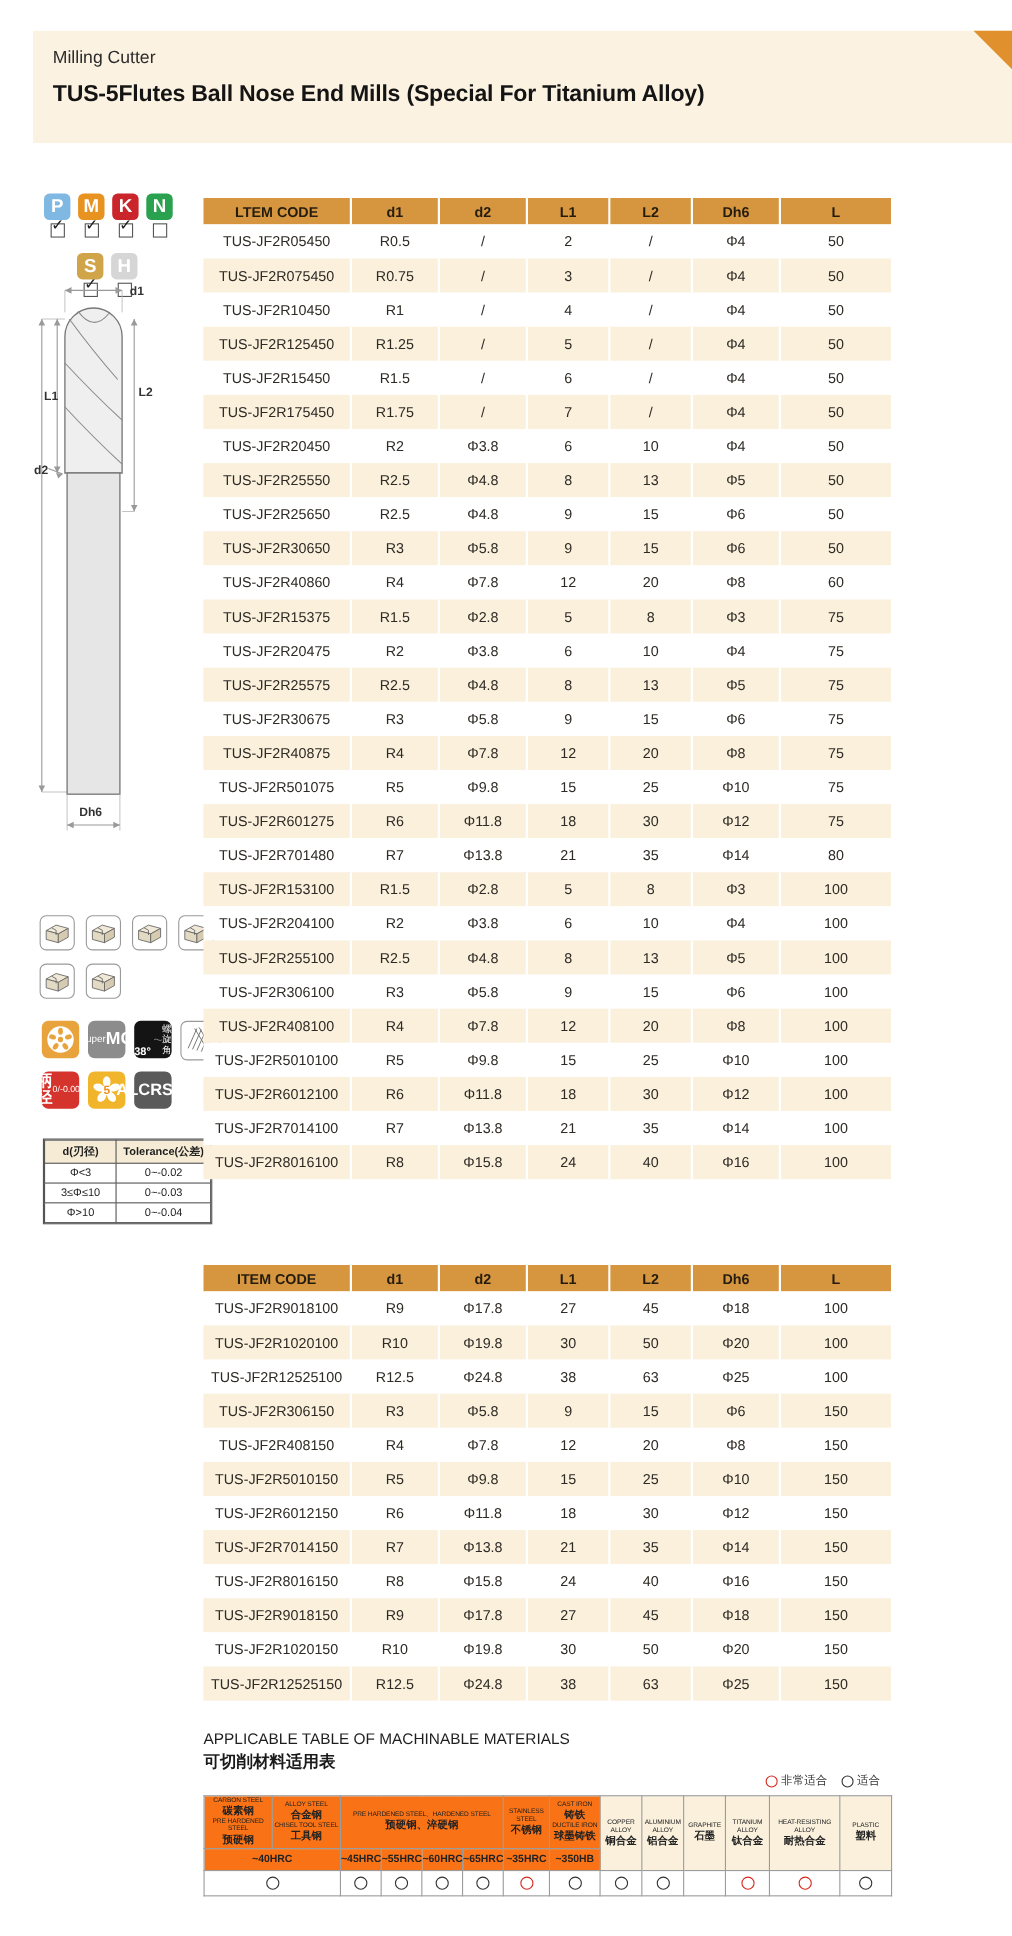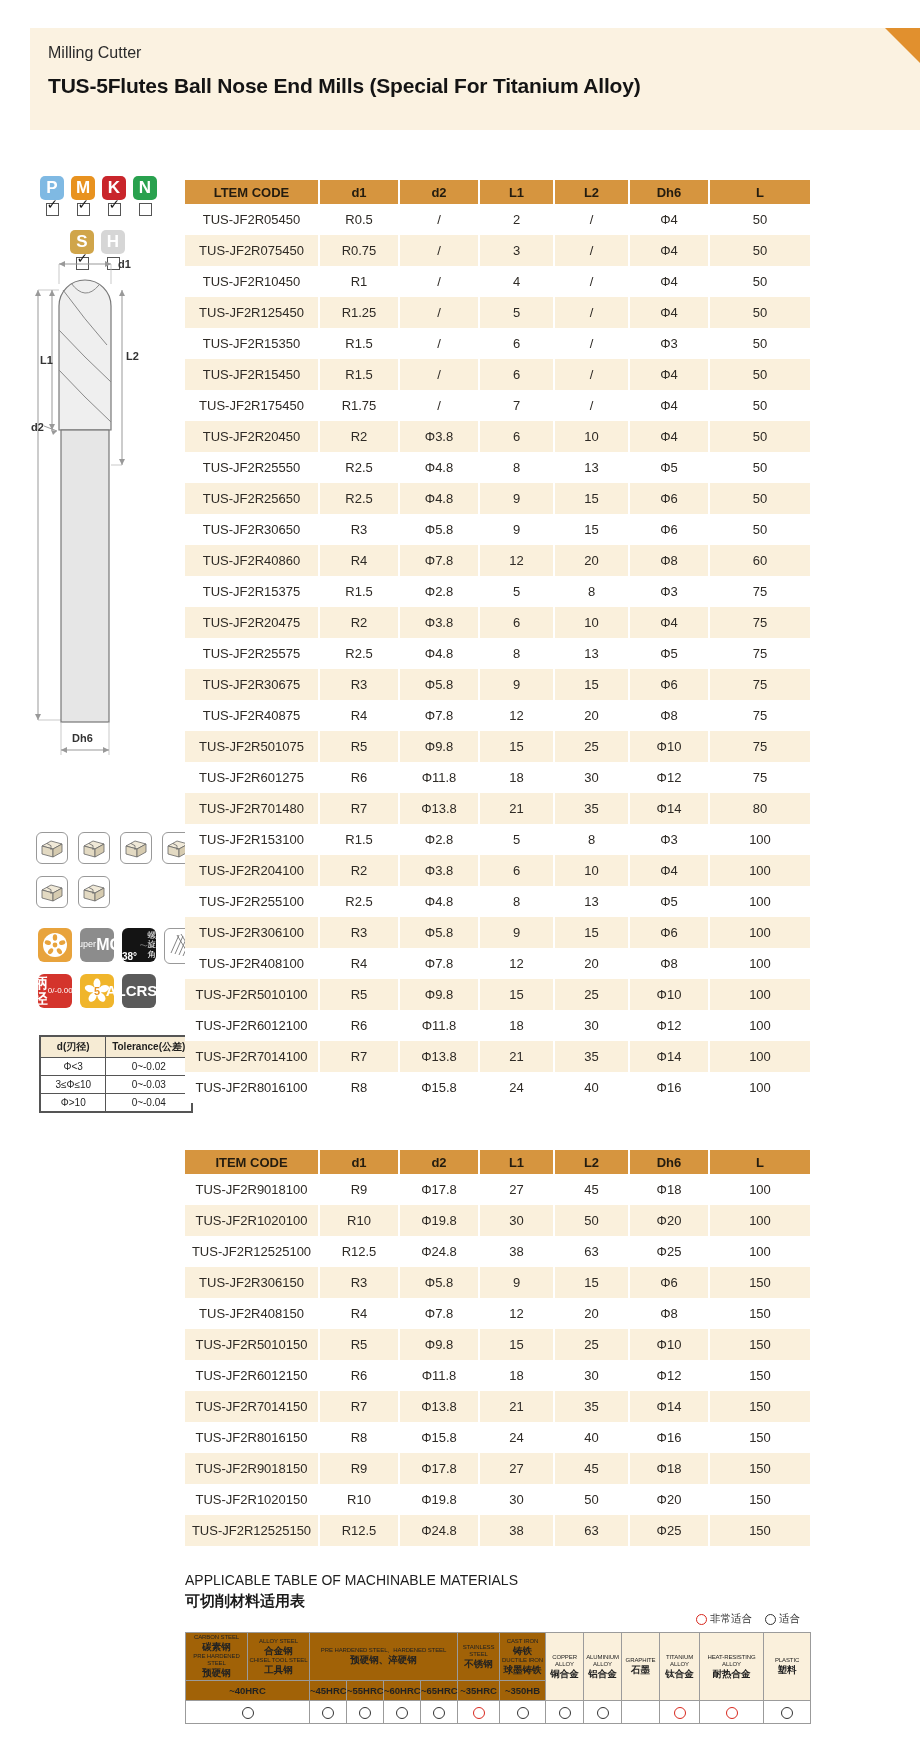--- a/index.html
+++ b/index.html
@@ -67,21 +67,21 @@
   .mat-title-cn{position:absolute;left:185px;top:1592px;font-size:15px;font-weight:bold;color:#1a1a1a;}
   .legend{position:absolute;left:500px;top:1612px;width:310px;text-align:right;font-size:10.5px;color:#333;}
   .legend .leg-label{margin-right:10px;}
   .circ{display:inline-block;width:9px;height:9px;border-radius:50%;border:1.5px solid #333;
         vertical-align:middle;margin-right:3px;background:#fff;}
   .circ.best{border-color:#D8281E;}
   .circ.ok{border-color:#333;}
   .mats{position:absolute;left:185px;top:1632px;width:625px;border-collapse:collapse;
         table-layout:fixed;color:#222;}
   .mats td{border:1px solid #9b9b9b;text-align:center;vertical-align:middle;padding:1px 0;}
-  .mats tr.names td, .mats tr.hard td{background:#a16207;}
+  .mats tr.names td, .mats tr.hard td{background:#f97316;}
   .mats tr.names td[rowspan]{background:#FAF0DC;}
   .mats tr.hard td{font-size:9.5px;font-weight:bold;height:17px;}
   .mats tr.circles td{background:#fff;height:20px;}
   .mats tr.circles .circ{margin-right:0;width:10px;height:10px;}
   .ln{display:block;}
   .ln.en{font-size:6px;line-height:1.2;letter-spacing:-0.1px;}
   .ln.cn{font-size:9.5px;font-weight:bold;line-height:1.25;}
 </style>
 </head>
 <body>
@@ -362,29 +362,20 @@
           <td>Φ4</td>
           <td>50</td>
         </tr>
         <tr>
           <td>TUS-JF2R125450</td>
           <td>R1.25</td>
           <td>/</td>
           <td>5</td>
           <td>/</td>
           <td>Φ4</td>
-          <td>50</td>
-        </tr>
-        <tr>
-          <td>TUS-JF2R15350</td>
-          <td>R1.5</td>
-          <td>/</td>
-          <td>6</td>
-          <td>/</td>
-          <td>Φ3</td>
           <td>50</td>
         </tr>
         <tr>
           <td>TUS-JF2R15450</td>
           <td>R1.5</td>
           <td>/</td>
           <td>6</td>
           <td>/</td>
           <td>Φ4</td>
           <td>50</td>

